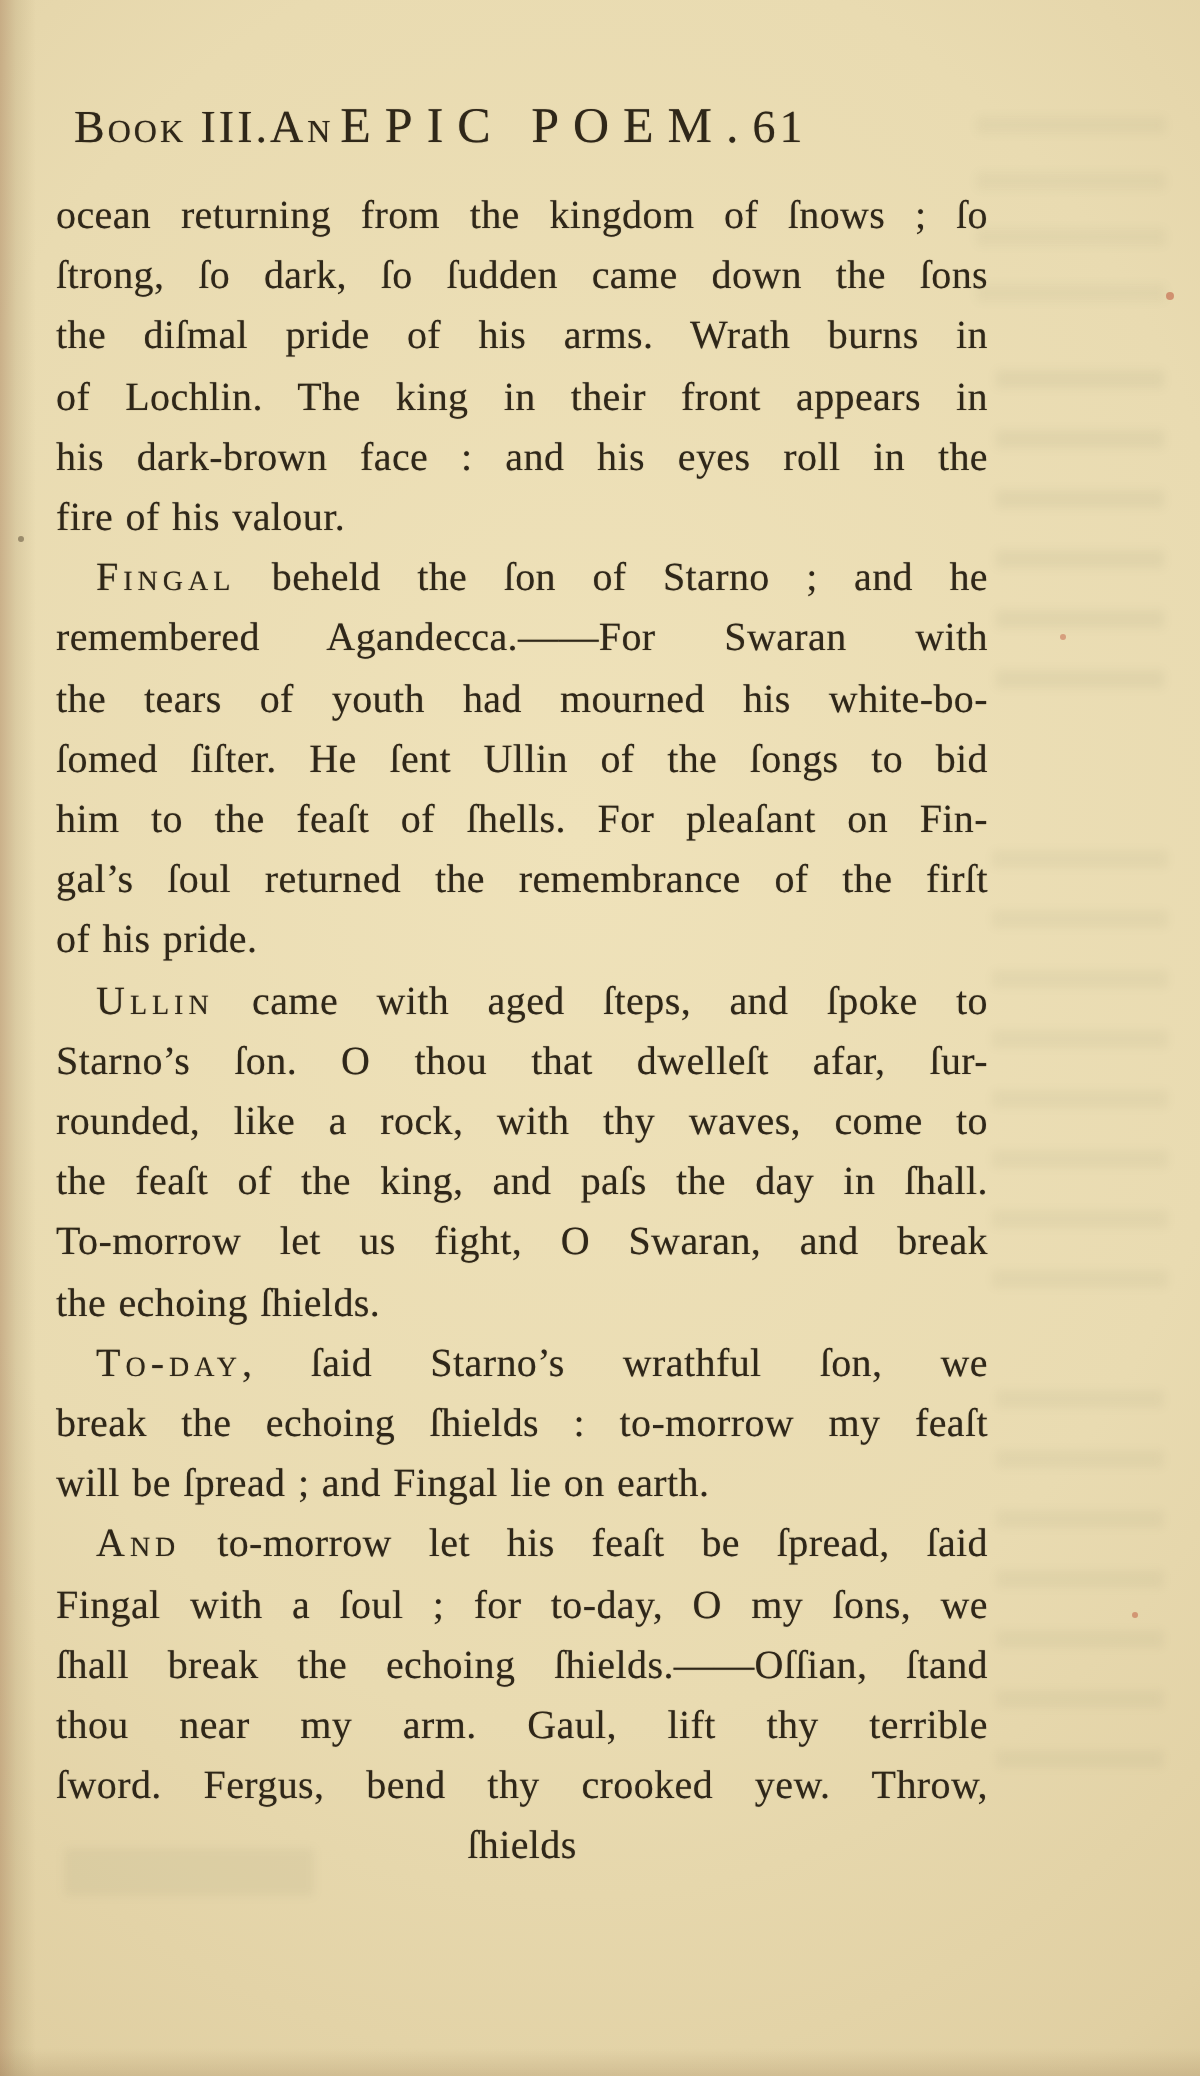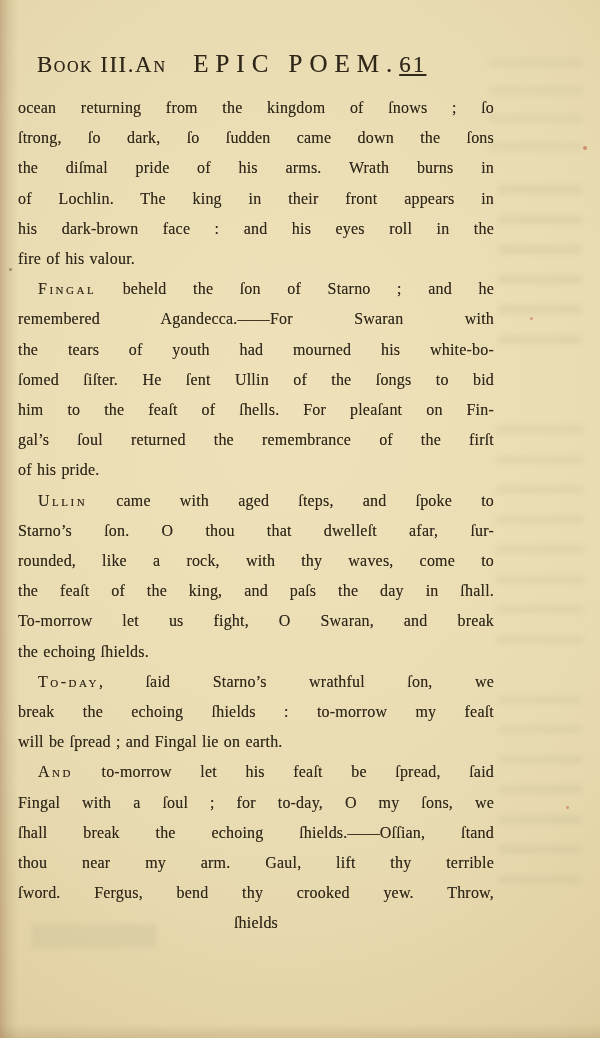--- a/index.html
+++ b/index.html
@@ -19,25 +19,25 @@
     background:linear-gradient(0deg, rgba(140,108,70,.20), rgba(0,0,0,0));
   }
   .running-head{
     display:flex;align-items:baseline;
     margin:50px 110px 0 37px;
     text-shadow:0 0 .5px rgba(47,39,25,.55);
   }
   .sc{font-variant:small-caps;}
   .book-label{font-size:23px;letter-spacing:1.5px;}
   .article{font-size:23px;letter-spacing:2px;}
-  .title-caps{font-size:25px;letter-spacing:7px;margin-left:26px;}
-  .page-number{font-size:23px;letter-spacing:2px;text-decoration:underline;}
+  .title-caps{font-size:25px;letter-spacing:7px;margin-left:3px;}
+  .page-number{font-size:23px;letter-spacing:2px;}
   .text-block{
-    margin:15px 106px 0 18px; 
-    font-size:16px;line-height:30.2px;
+    margin:15px 106px 0 28px; 
+    font-size:20px;line-height:30.2px;
     text-shadow:0 0 .5px rgba(47,39,25,.5);
   }
   .jline{text-align:justify;text-align-last:justify;letter-spacing:.2px;word-spacing:1px;white-space:normal;}
   .jline.lastline{text-align-last:left;}
   .jline.indent{text-indent:20px;}
   .lead{font-variant:small-caps;letter-spacing:2.5px;}
   .catchword-line{text-align:center;letter-spacing:.2px;}
   
   .smudge{position:absolute;filter:blur(2.5px);pointer-events:none;}
   .sm1{left:498px;top:185px;width:84px;height:160px;opacity:.5;

